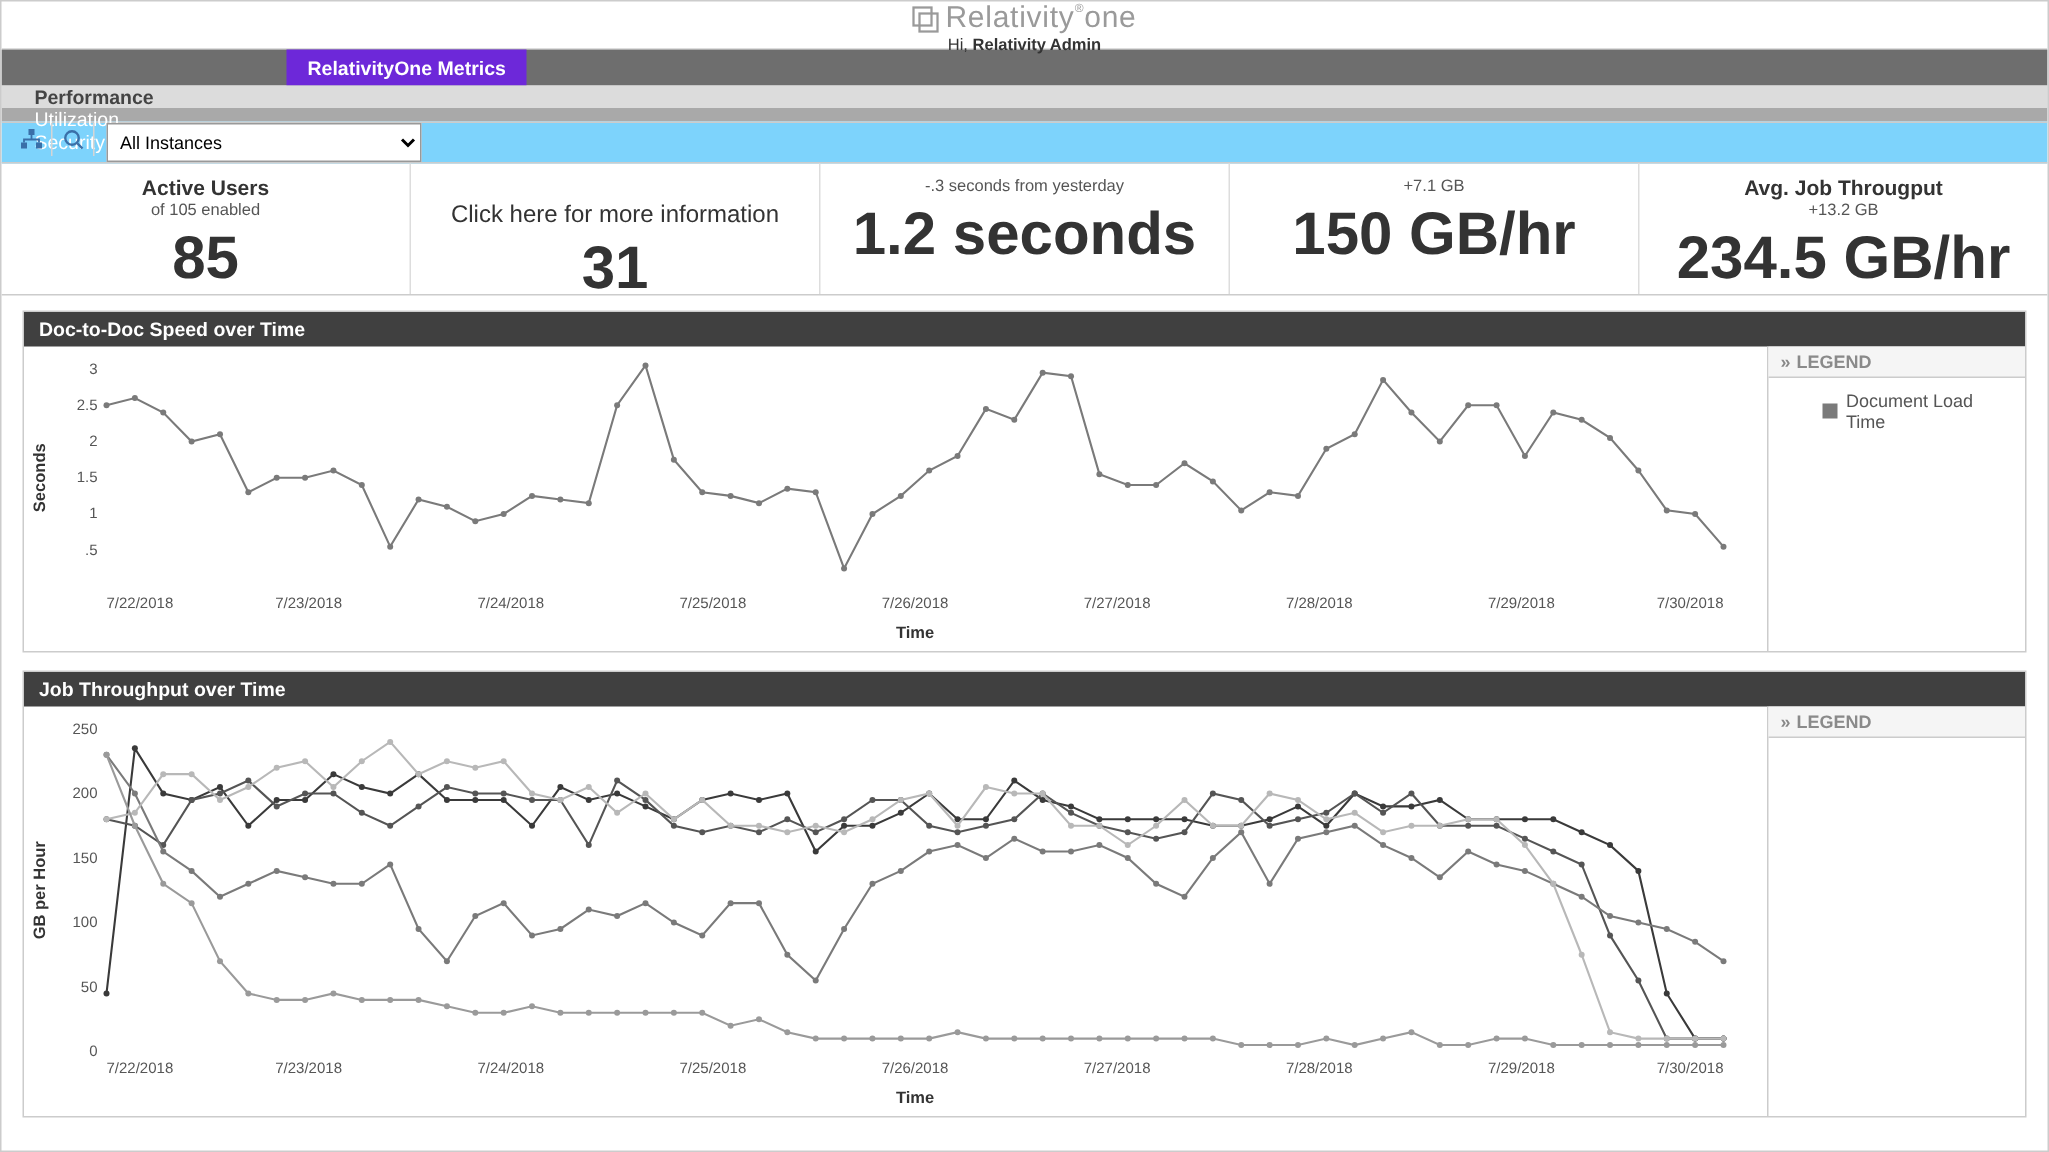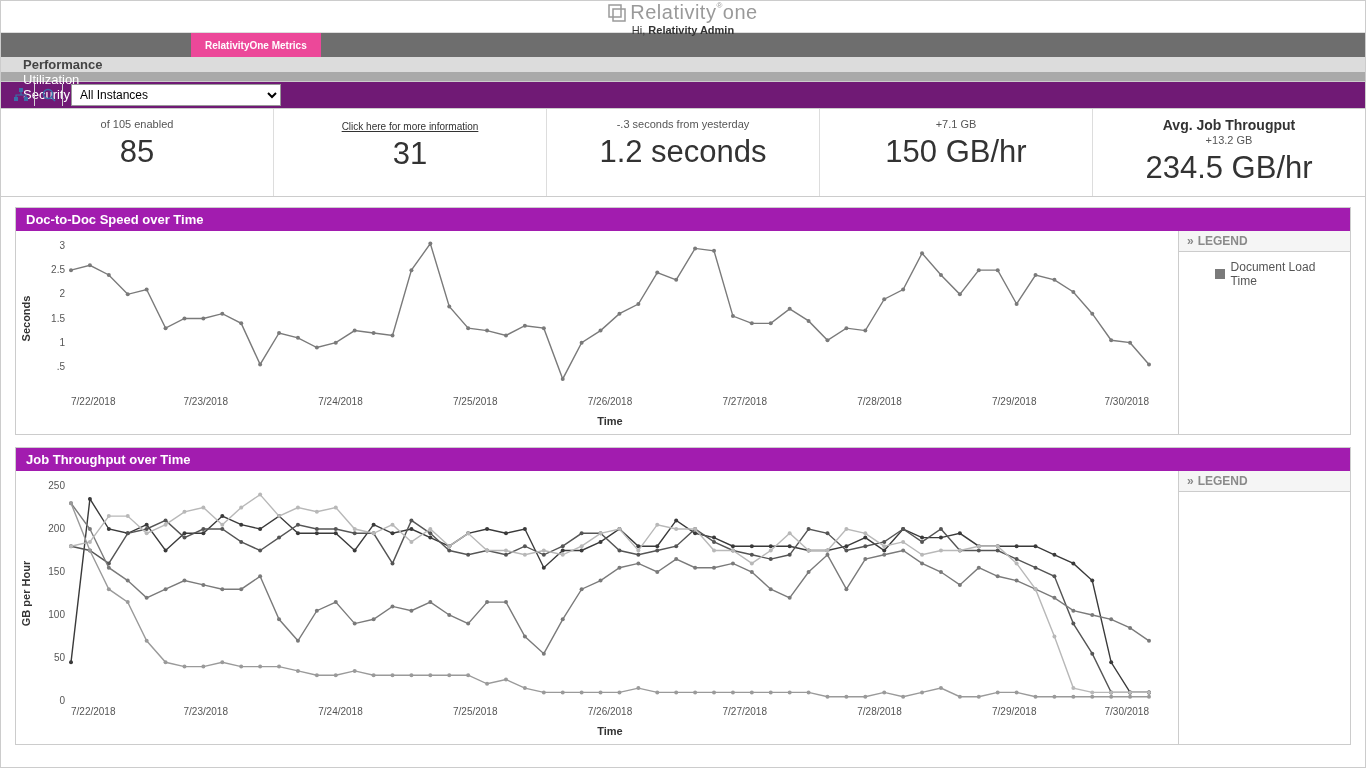--- a/index.html
+++ b/index.html
@@ -4,37 +4,37 @@
 <style>
 * { box-sizing: border-box; margin: 0; padding: 0; }
 body { font-family: Arial, Helvetica, sans-serif; font-size: 13px; color: #333; background: #fff; width: 1366px; height: 768px; overflow: hidden; border: 1px solid #ccc; }
 .topbar { display: flex; justify-content: space-between; align-items: center; height: 32px; padding: 0 10px; border-bottom: 1px solid #ddd; flex-direction: column; }
 .logo { display: flex; align-items: center; font-size: 20px; color: #9a9a9a; font-weight: 400; letter-spacing: 0.5px; }
 .logo svg { margin-right: 4px; }
 .greeting { font-size: 11px; }
 .greeting b { font-weight: bold; }
 .nav1 { background: #6e6e6e; height: 24px; display: flex; align-items: stretch; }
 .nav1 .spacer { width: 190px; }
-.nav1 .tab { background: #ec4899; color: #fff; padding: 0 14px; display: flex; align-items: center; font-size: 10px; font-weight: bold; }
+.nav1 .tab { background: #6d28d9; color: #fff; padding: 0 14px; display: flex; align-items: center; font-size: 13px; font-weight: bold; }
 .nav2 { background: #a9a9a9; height: 24px; display: flex; align-items: stretch; flex-direction: column; }
 .nav2 .item { color: #fff; padding: 0 22px; display: flex; align-items: center; font-size: 13px; cursor: pointer; }
 .nav2 .item.active { background: #dcdcdc; color: #444; font-weight: bold; }
-.toolbar { background: #701a75; border-top: 1px solid #ccc; border-bottom: 1px solid #ccc; height: 28px; display: flex; align-items: center; padding: 0 6px; }
+.toolbar { background: #7dd3fc; border-top: 1px solid #ccc; border-bottom: 1px solid #ccc; height: 28px; display: flex; padding: 0 6px; }
 .tool-btn { width: 28px; height: 22px; display: flex; align-items: center; justify-content: center; border-right: 1px solid #d5d5d5; color: #3a6fa8; cursor: pointer; }
 .instance-select { margin-left: 8px; padding: 2px 4px; font-size: 12px; width: 210px; border: 1px solid #999; background: #fff; }
 .kpi-row { display: flex; border-bottom: 1px solid #ccc; height: 88px; }
 .kpi { flex: 1; border-right: 1px solid #ddd; text-align: center; padding-top: 8px; }
 .kpi:last-child { border-right: none; }
 .kpi-title { font-weight: bold; font-size: 14px; }
 .kpi-sub { font-size: 11px; color: #555; margin-top: 1px; }
-.kpi-link { font-size: 10px; color: #333; text-decoration: underline; margin-top: 4px; cursor: pointer; }
-.kpi-value { font-size: 31px; font-weight: normal; margin-top: 4px; }
+.kpi-link { font-size: 16px; color: #333; margin-top: 18px; cursor: pointer; }
+.kpi-value { font-size: 40px; font-weight: bold; margin-top: 4px; }
 .charts { padding: 10px 14px; }
 .panel { border: 1px solid #ccc; margin-bottom: 12px; }
-.panel-header { background: #a21caf; color: #fff; font-weight: bold; font-size: 13px; padding: 4px 10px; }
+.panel-header { background: #404040; color: #fff; font-weight: bold; font-size: 13px; padding: 4px 10px; }
 .panel-body { display: flex; }
 .chart-area { position: relative; flex: 1; }
 .legend { width: 172px; border-left: 1px solid #ccc; }
 .legend-hdr { background: #f5f5f5; border-bottom: 1px solid #ccc; padding: 3px 8px; font-weight: bold; color: #8a8a8a; font-size: 12px; }
 .legend-hdr .chev { color: #888; margin-right: 4px; }
 .legend-items { padding: 8px 10px; font-size: 12px; color: #555; }
 .legend-item { display: flex; align-items: center; margin-bottom: 4px; margin-left: 26px; }
 .lg-sw { width: 10px; height: 10px; margin-right: 6px; }
 svg text { font-family: Arial, Helvetica, sans-serif; }
 </style>
@@ -80,20 +80,21 @@
         <line x1="9.5" y1="9.5" x2="13" y2="13" stroke="#3a6fa8" stroke-width="1.6"></line>
       </svg>
   </div>
   <select class="instance-select">
     <option>All Instances</option>
   </select>
 </div>
 
 <div class="kpi-row">
   <div class="kpi">
+    <div class="kpi-title">Active Users</div>
     <div class="kpi-sub">of 105 enabled</div>
     <div class="kpi-value">85</div>
   </div>
   <div class="kpi">
     <div class="kpi-link">Click here for more information</div>
     <div class="kpi-value">31</div>
   </div>
   <div class="kpi">
     <div class="kpi-sub">-.3 seconds from yesterday</div>
     <div class="kpi-value">1.2 seconds</div>

